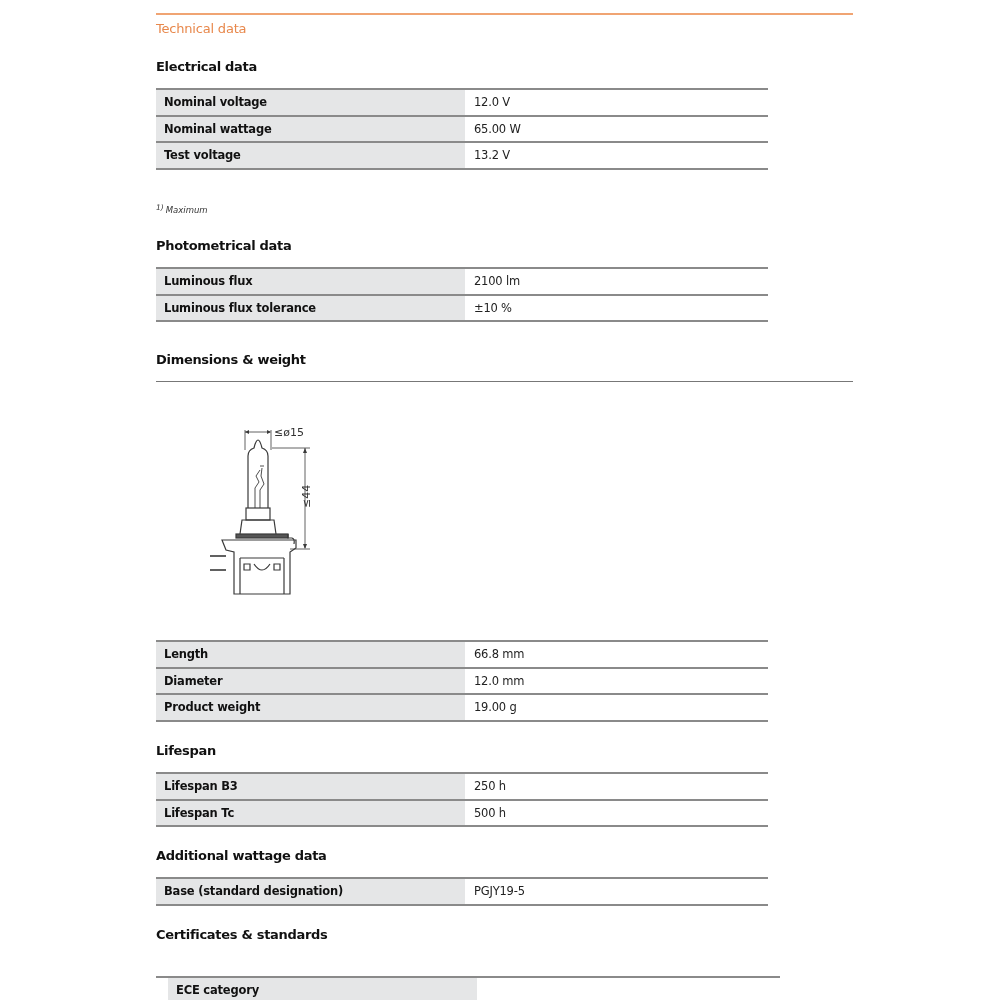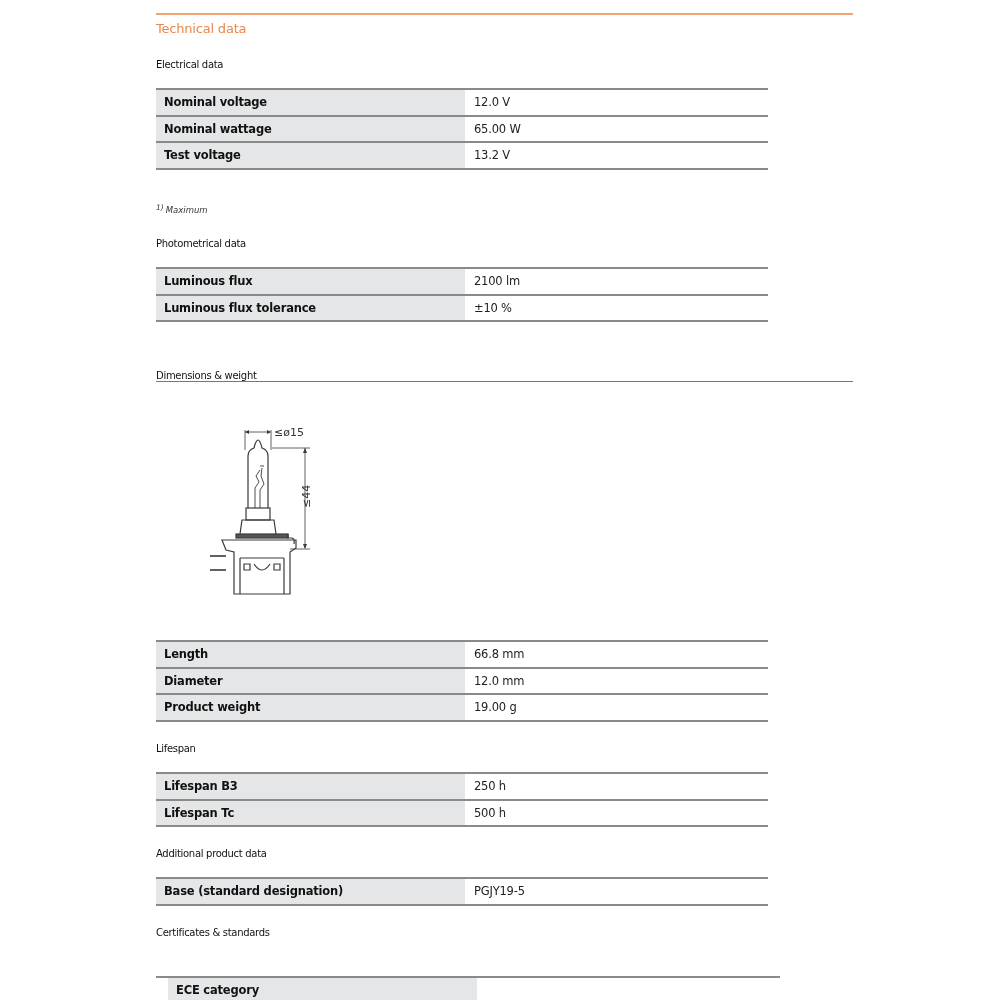--- a/index.html
+++ b/index.html
@@ -33,22 +33,22 @@
       position: absolute;
       left: 0;
       top: 21px;
       font-size: 13px;
       color: #e8884c;
       letter-spacing: -0.2px;
     }
     .heading {
       position: absolute;
       left: 0;
-      font-size: 10px;
-      font-weight: normal;
+      font-size: 13px;
+      font-weight: bold;
       color: #111;
       letter-spacing: -0.3px;
     }
     .table {
       position: absolute;
       left: 0;
       width: 612px;
       border-top: 2px solid #8a8a8a;
     }
     .row {
@@ -148,21 +148,21 @@
     <div class="row">
       <div class="cell-label">Luminous flux</div>
       <div class="cell-value">2100 lm</div>
     </div>
     <div class="row">
       <div class="cell-label">Luminous flux tolerance</div>
       <div class="cell-value">±10 %</div>
     </div>
   </div>
 
-  <div class="heading" style="top:370px;">Dimensions &amp; weight</div>
+  <div class="heading" style="top:352px;">Dimensions &amp; weight</div>
   <div class="dim-rule"></div>
 
   <div class="diagram">
     <svg viewBox="0 0 160 185">
       <g fill="none" stroke="#3a3a3a" stroke-width="1.2">
 
         <line x1="53" y1="12" x2="53" y2="32" stroke-width="0.8"></line>
         <line x1="53" y1="14" x2="78" y2="14" stroke-width="0.8"></line>
         <line x1="79" y1="12" x2="79" y2="32" stroke-width="0.8"></line>
 
@@ -224,21 +224,21 @@
     <div class="row">
       <div class="cell-label">Lifespan B3</div>
       <div class="cell-value">250 h</div>
     </div>
     <div class="row">
       <div class="cell-label">Lifespan Tc</div>
       <div class="cell-value">500 h</div>
     </div>
   </div>
 
-  <div class="heading" style="top:848px;">Additional product data</div>
+  <div class="heading" style="top:848px;">Additional wattage data</div>
   <div class="table" style="top:877px;">
     <div class="row">
       <div class="cell-label">Base (standard designation)</div>
       <div class="cell-value">PGJY19-5</div>
     </div>
   </div>
 
   <div class="heading" style="top:927px;">Certificates &amp; standards</div>
   <div class="table" style="top:976px;padding-left:12px;">
     <div class="row">

